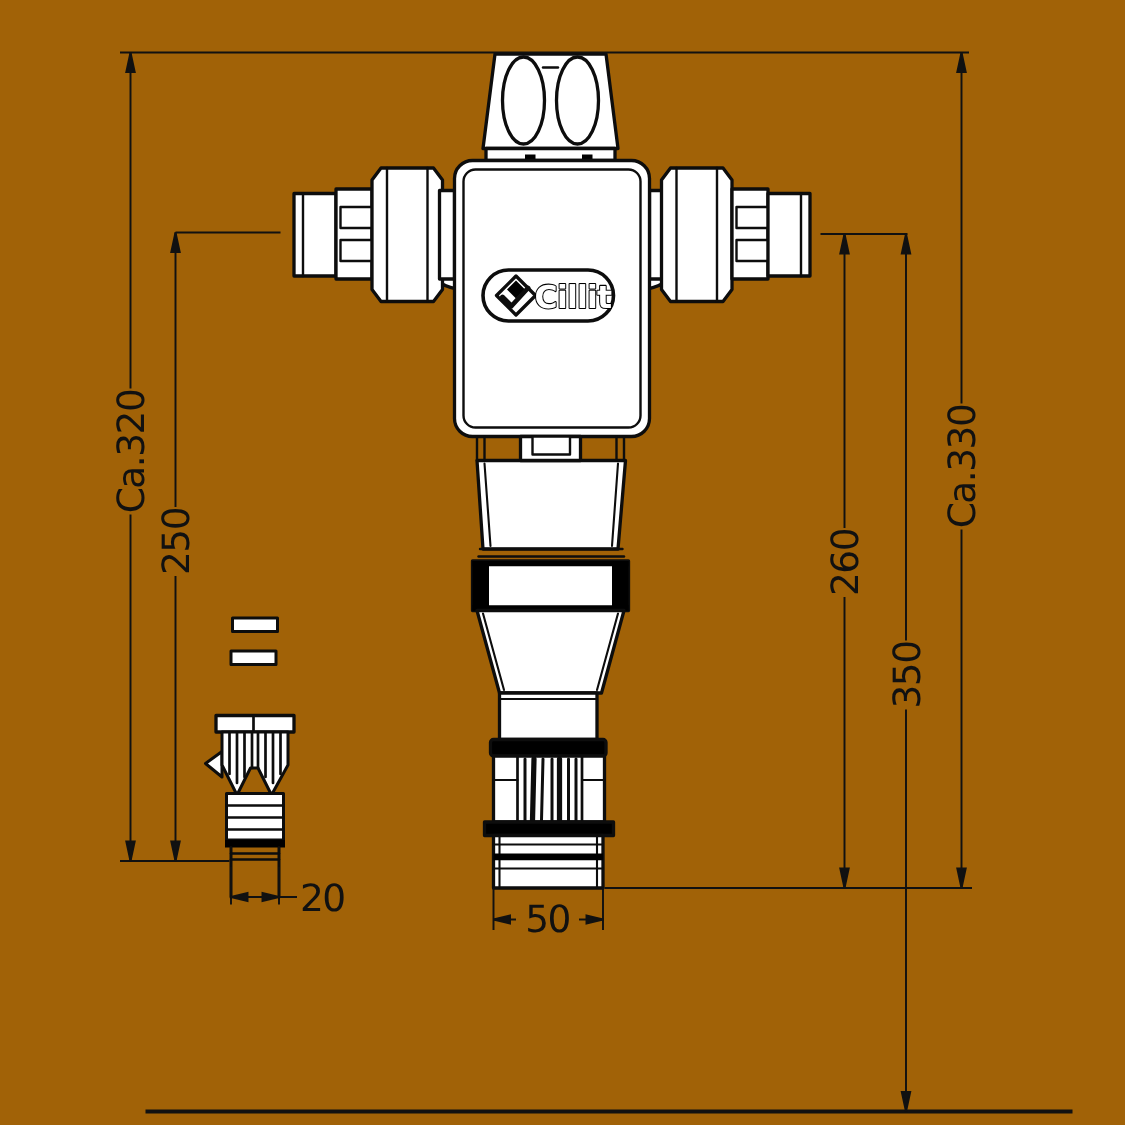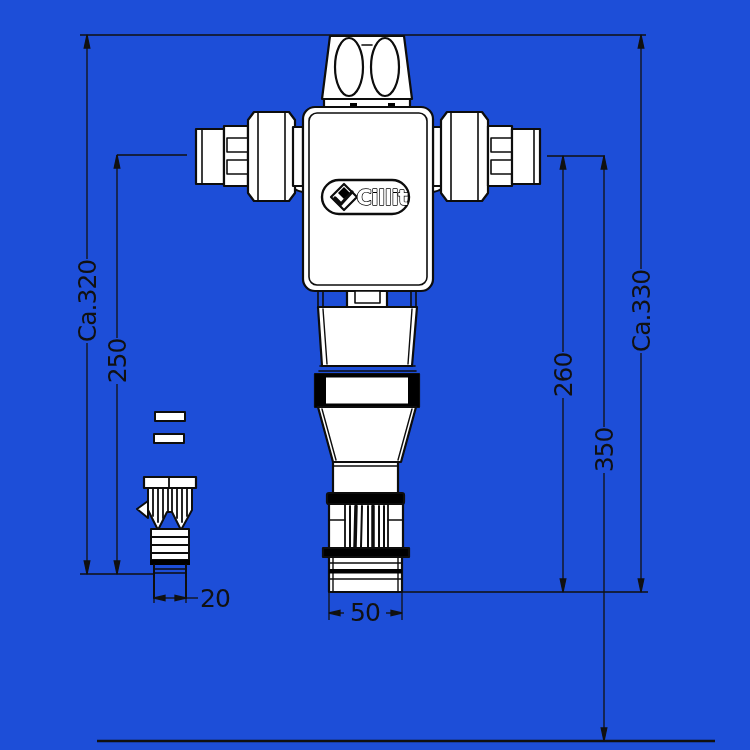--- a/index.html
+++ b/index.html
@@ -1,16 +1,16 @@
 <!DOCTYPE html>
 <html><head>
 <meta charset="utf-8">
 <style>
   html,body{margin:0;padding:0;background:#ffffff;}
-  .canvas{width:750px;height:750px;position:relative;background:#1d4ed8;overflow:hidden;}
+  .canvas{width:750px;height:750px;position:relative;background:#a16207;overflow:hidden;}
   svg{display:block;}
   text{font-family:"DejaVu Sans", sans-serif;}
   .dimlabel{font-size:25px;letter-spacing:-1px;fill:#111;}
   .brand{font-size:21px;font-weight:bold;fill:#ffffff;stroke:#000;stroke-width:1.4px;paint-order:stroke;letter-spacing:-0.5px;}
 </style>
 </head>
 <body>
 
 <div class="canvas">
 <svg width="750" height="750" viewBox="0 0 750 750">

